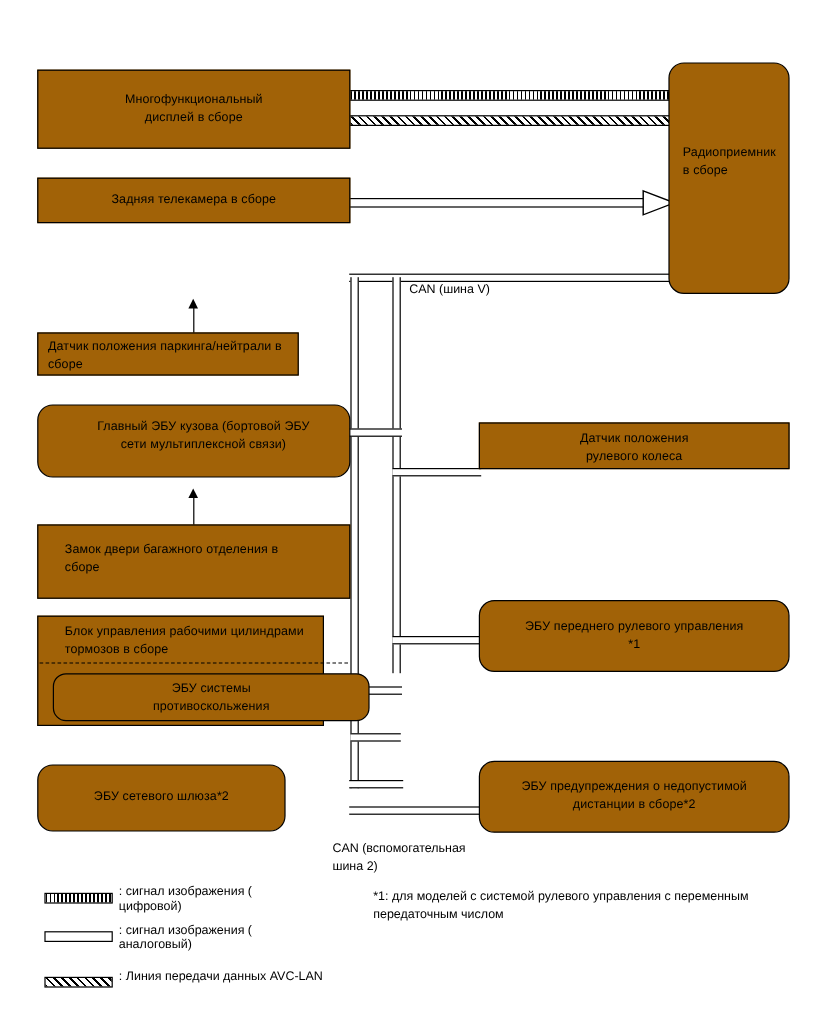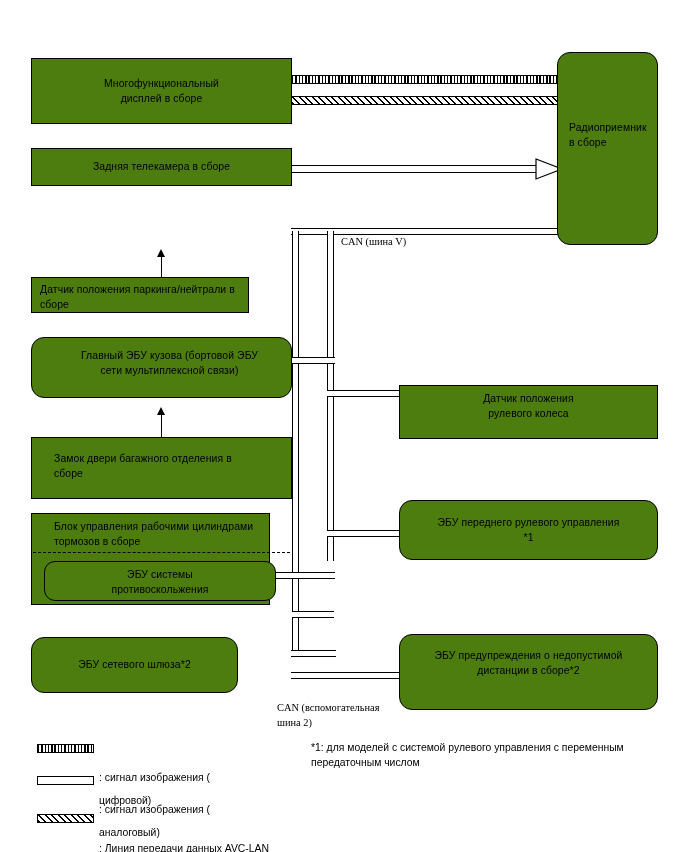--- a/index.html
+++ b/index.html
@@ -2,21 +2,21 @@
 <html><head>
 <meta charset="utf-8">
 <style>
   html,body{margin:0;padding:0;background:#fff;}
   body{width:688px;height:852px;position:relative;
        font-family:"Liberation Sans","DejaVu Sans",sans-serif;
        color:#000;-webkit-font-smoothing:antialiased;}
   #stage{position:absolute;left:0;top:0;width:688px;height:852px;overflow:hidden;background:#fff;}
 
   
-  .box{position:absolute;box-sizing:border-box;border:1.3px solid #000;background:#4d7c0f;z-index:6;}
+  .box{position:absolute;box-sizing:border-box;border:1.3px solid #000;background:#a16207;z-index:6;}
   .box.round{border-radius:13px;border-width:1.6px;}
   .box.inner-round{border-radius:11px;z-index:8;}
   .box .lbl{position:absolute;left:0;right:0;font-size:10.4px;line-height:14.5px;
             letter-spacing:.1px;color:#000;}
   .lbl.ctr{text-align:center;}
   .lbl.lft{text-align:left;}
 
   
   .vline{position:absolute;background:#000;width:1.2px;z-index:4;}
   .arrow-up{position:absolute;z-index:5;width:0;height:0;
@@ -39,32 +39,32 @@
   .rib.avclan{
      background-image:repeating-linear-gradient(45deg,#000 0 1.6px,#fff 1.6px 4.6px);
   }
 
   
   .an-shaft{position:absolute;height:8px;box-sizing:border-box;
             border-top:1.2px solid #000;border-bottom:1.2px solid #000;background:#fff;z-index:5;}
   .an-head{position:absolute;z-index:6;}
 
   
-  .freetext{position:absolute;font-size:10.4px;line-height:14.5px;color:#000;z-index:9;font-family:Liberation Serif, serif;}
+  .freetext{position:absolute;font-size:10.4px;line-height:14.5px;color:#000;z-index:9;}
 
   
   .dash{position:absolute;height:0;border-top:1.25px dashed #000;z-index:7;}
 
   
   .lg-row{position:absolute;z-index:9;}
   .lg-swatch{position:absolute;box-sizing:border-box;border:1.1px solid #000;}
   .lg-swatch.digital{background-image:repeating-linear-gradient(90deg,#000 0 1.4px,#fff 1.4px 3.3px);}
   .lg-swatch.avclan{background-image:repeating-linear-gradient(45deg,#000 0 1.6px,#fff 1.6px 4.6px);}
   .lg-swatch.analog{background:#fff;}
-  .lg-text{position:absolute;font-size:10.4px;line-height:23px;color:#000;white-space:pre-line;margin-top:28px;}
+  .lg-text{position:absolute;font-size:10.4px;line-height:12px;color:#000;white-space:pre-line;}
   .note{position:absolute;font-size:10.4px;line-height:14.6px;color:#000;white-space:pre-line;}
 </style>
 </head>
 <body>
 
 <div id="stage">
 
   <div class="can-h" style="left:291px;top:228px;width:272px;"></div>
 
   <div class="can-v" style="left:292px;top:231px;height:426px;"></div>
@@ -123,45 +123,45 @@
   <div class="box" style="left:31px;top:437px;width:261px;height:62px;">
     <div class="lbl lft" style="top:14px;left:22px;right:10px;white-space:pre-line;">Замок двери багажного отделения в
 сборе</div>
   </div>
 
   <div class="box" style="left:31px;top:513px;width:239px;height:92px;">
     <div class="lbl lft" style="top:6px;left:22px;right:8px;white-space:pre-line;">Блок управления рабочими цилиндрами
 тормозов в сборе</div>
   </div>
   <div class="dash" style="left:33px;top:552px;width:257px;"></div>
-  <div class="box round inner-round" style="left:44px;top:561px;width:232px;height:40px;padding-left:40px;">
+  <div class="box round inner-round" style="left:44px;top:561px;width:264px;height:40px;padding-left:40px;">
     <div class="lbl ctr" style="top:6px;white-space:pre-line;">ЭБУ системы
 противоскольжения</div>
   </div>
 
   <div class="box round" style="left:31px;top:637px;width:207px;height:56px;">
     <div class="lbl ctr" style="top:20px;white-space:pre-line;">ЭБУ сетевого шлюза*2</div>
   </div>
 
   <div class="box round" style="left:557px;top:52px;width:101px;height:193px;">
     <div class="lbl lft" style="top:68px;left:11px;right:8px;white-space:pre-line;">Радиоприемник
 в сборе</div>
   </div>
 
-  <div class="box" style="left:399px;top:385px;width:259px;height:54px;">
+  <div class="box" style="left:399px;top:352px;width:259px;height:39px;">
     <div class="lbl ctr" style="top:6px;white-space:pre-line;">Датчик положения
 рулевого колеса</div>
   </div>
 
   <div class="box round" style="left:399px;top:500px;width:259px;height:60px;">
     <div class="lbl ctr" style="top:15px;white-space:pre-line;">ЭБУ переднего рулевого управления
 *1</div>
   </div>
 
-  <div class="box round" style="left:399px;top:634px;width:259px;height:76px;">
+  <div class="box round" style="left:399px;top:634px;width:259px;height:60px;">
     <div class="lbl ctr" style="top:14px;white-space:pre-line;">ЭБУ предупреждения о недопустимой
 дистанции в сборе*2</div>
   </div>
 
   <div class="freetext" style="left:341px;top:235px;white-space:pre-line;">CAN (шина V)</div>
   <div class="freetext" style="left:277px;top:701px;white-space:pre-line;">CAN (вспомогательная
 шина 2)</div>
 
   <div class="lg-row" style="left:0;top:0;">
 

